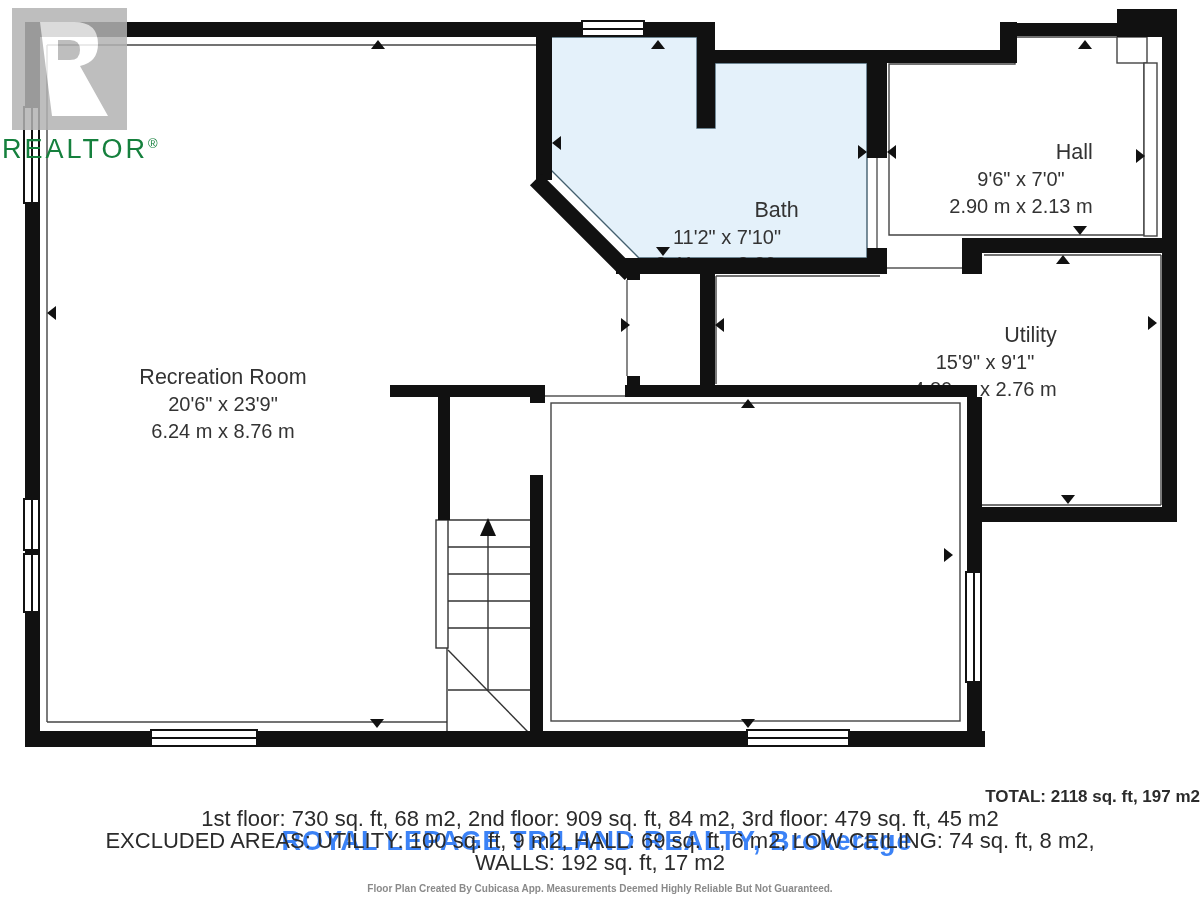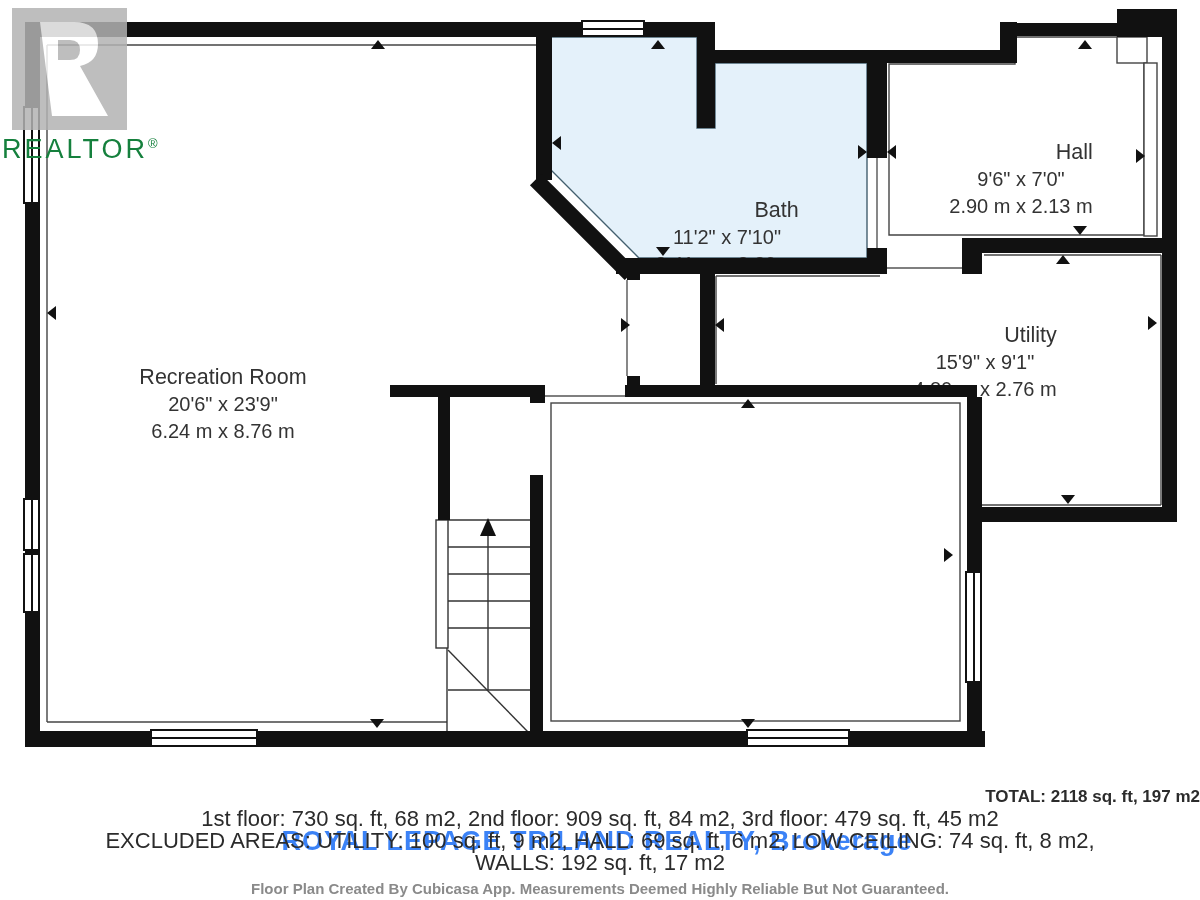--- a/index.html
+++ b/index.html
@@ -26,21 +26,21 @@
   .room-label .rdim{font-size:20px;}
   
   .logo-box{position:absolute;left:12px;top:8px;width:115px;height:122px;z-index:8;opacity:.85;}
   .realtor-text{position:absolute;left:2px;top:134px;z-index:8;font-size:27px;color:#15803d;
                 letter-spacing:3px;font-weight:400;}
   .realtor-text sup{font-size:13px;}
   
   .footer{position:absolute;left:0;top:786px;width:1200px;text-align:center;z-index:7;color:#2b2b2b;}
   .f-total{font-size:17px;font-weight:bold;line-height:22px;text-align:right;}
   .f-line{font-size:22px;line-height:22px;}
-  .f-disclaimer{font-size:15px;font-weight:bold;color:#8a8a8a;margin-top:8px;line-height:14px;}
+  .f-disclaimer{font-size:10px;font-weight:bold;color:#8a8a8a;margin-top:8px;line-height:14px;}
   .wm{position:absolute;left:597px;top:826px;transform:translateX(-50%);z-index:3;
       font-size:27px;font-weight:600;color:#3b82f6;letter-spacing:1px;white-space:nowrap;}
   svg.lines{position:absolute;left:0;top:0;z-index:1;}
 </style>
 </head>
 <body>
 
 <div id="plan">
 
   <svg class="lines" width="1200" height="900" viewBox="0 0 1200 900">

